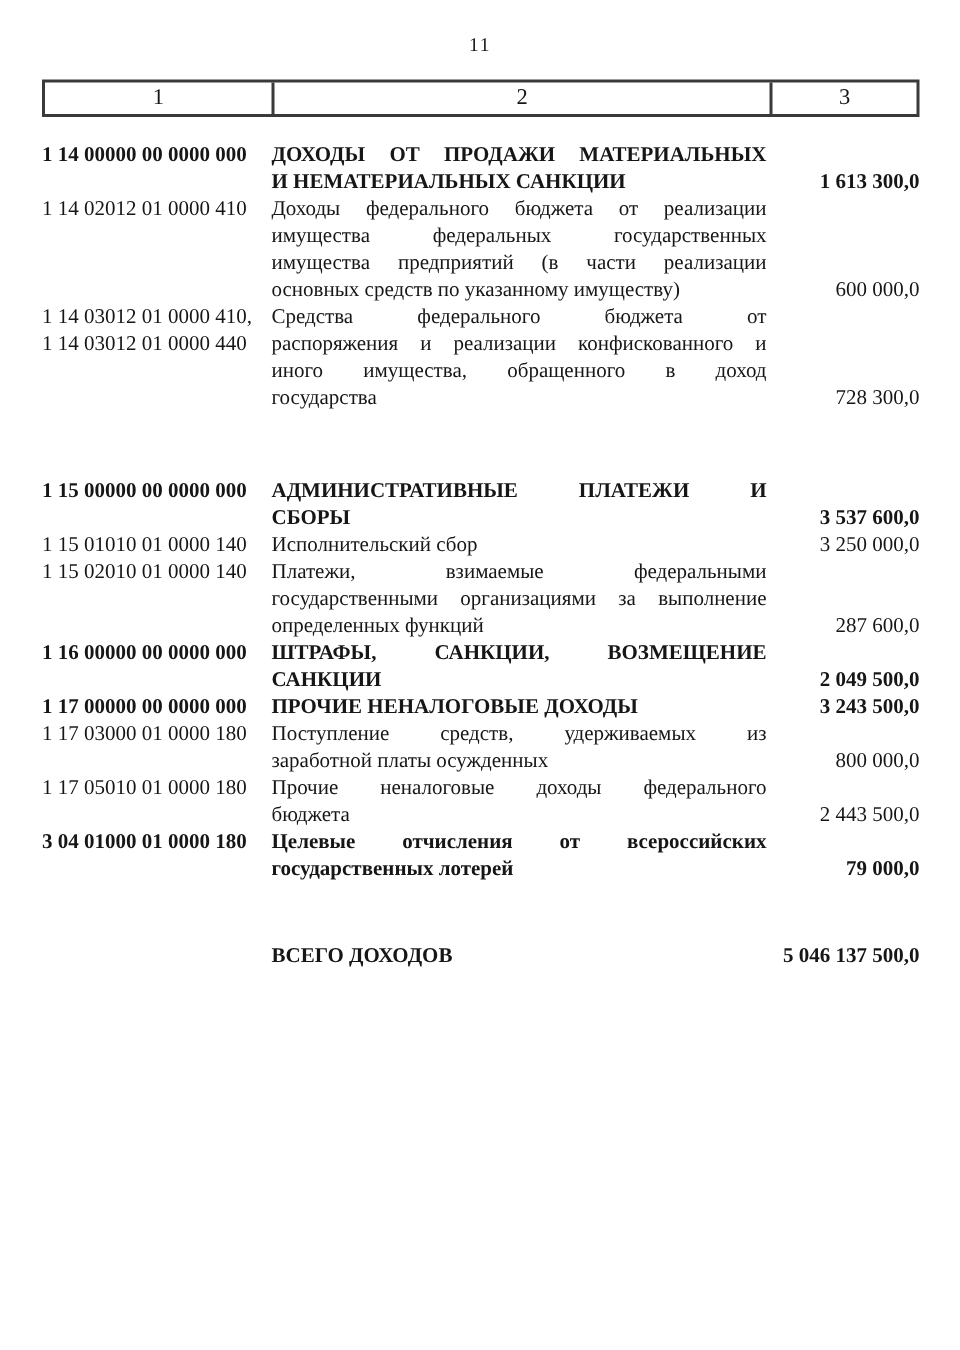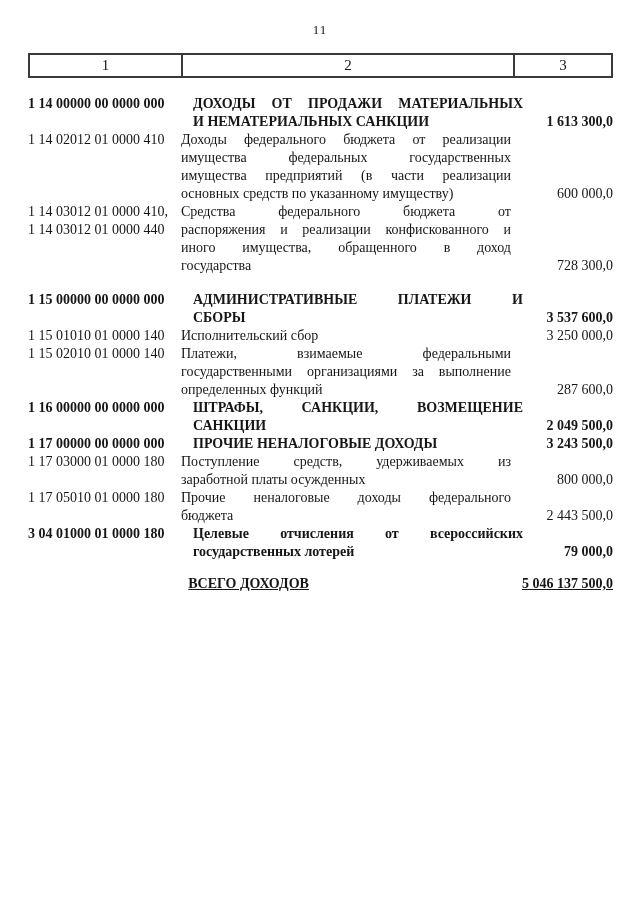--- a/index.html
+++ b/index.html
@@ -51,25 +51,25 @@
   
   .rows {
     margin-top: 17px;
     font-size: 14px;
     line-height: 18px;
   }
   .row {
     display: flex;
     align-items: stretch;
   }
-  .row.bold { font-weight: bold; gap: 12px; }
+  .row.bold { font-weight: bold; }
   .row.gap-none { margin-top: 0; }
   .row.gap-md  { margin-top: 0; }
-  .row.gap-xl  { margin-top: 14px; text-decoration: underline; }
-  .row.gap-lg  { margin-top: 16px; }
+  .row.gap-xl  { margin-top: 40px; }
+  .row.gap-lg  { margin-top: 44px; }
   .row .code {
     width: 153px;
     box-sizing: border-box;
     white-space: pre-line;
   }
   .row .desc {
     width: 332px;
     box-sizing: border-box;
     padding-right: 2px;
   }

